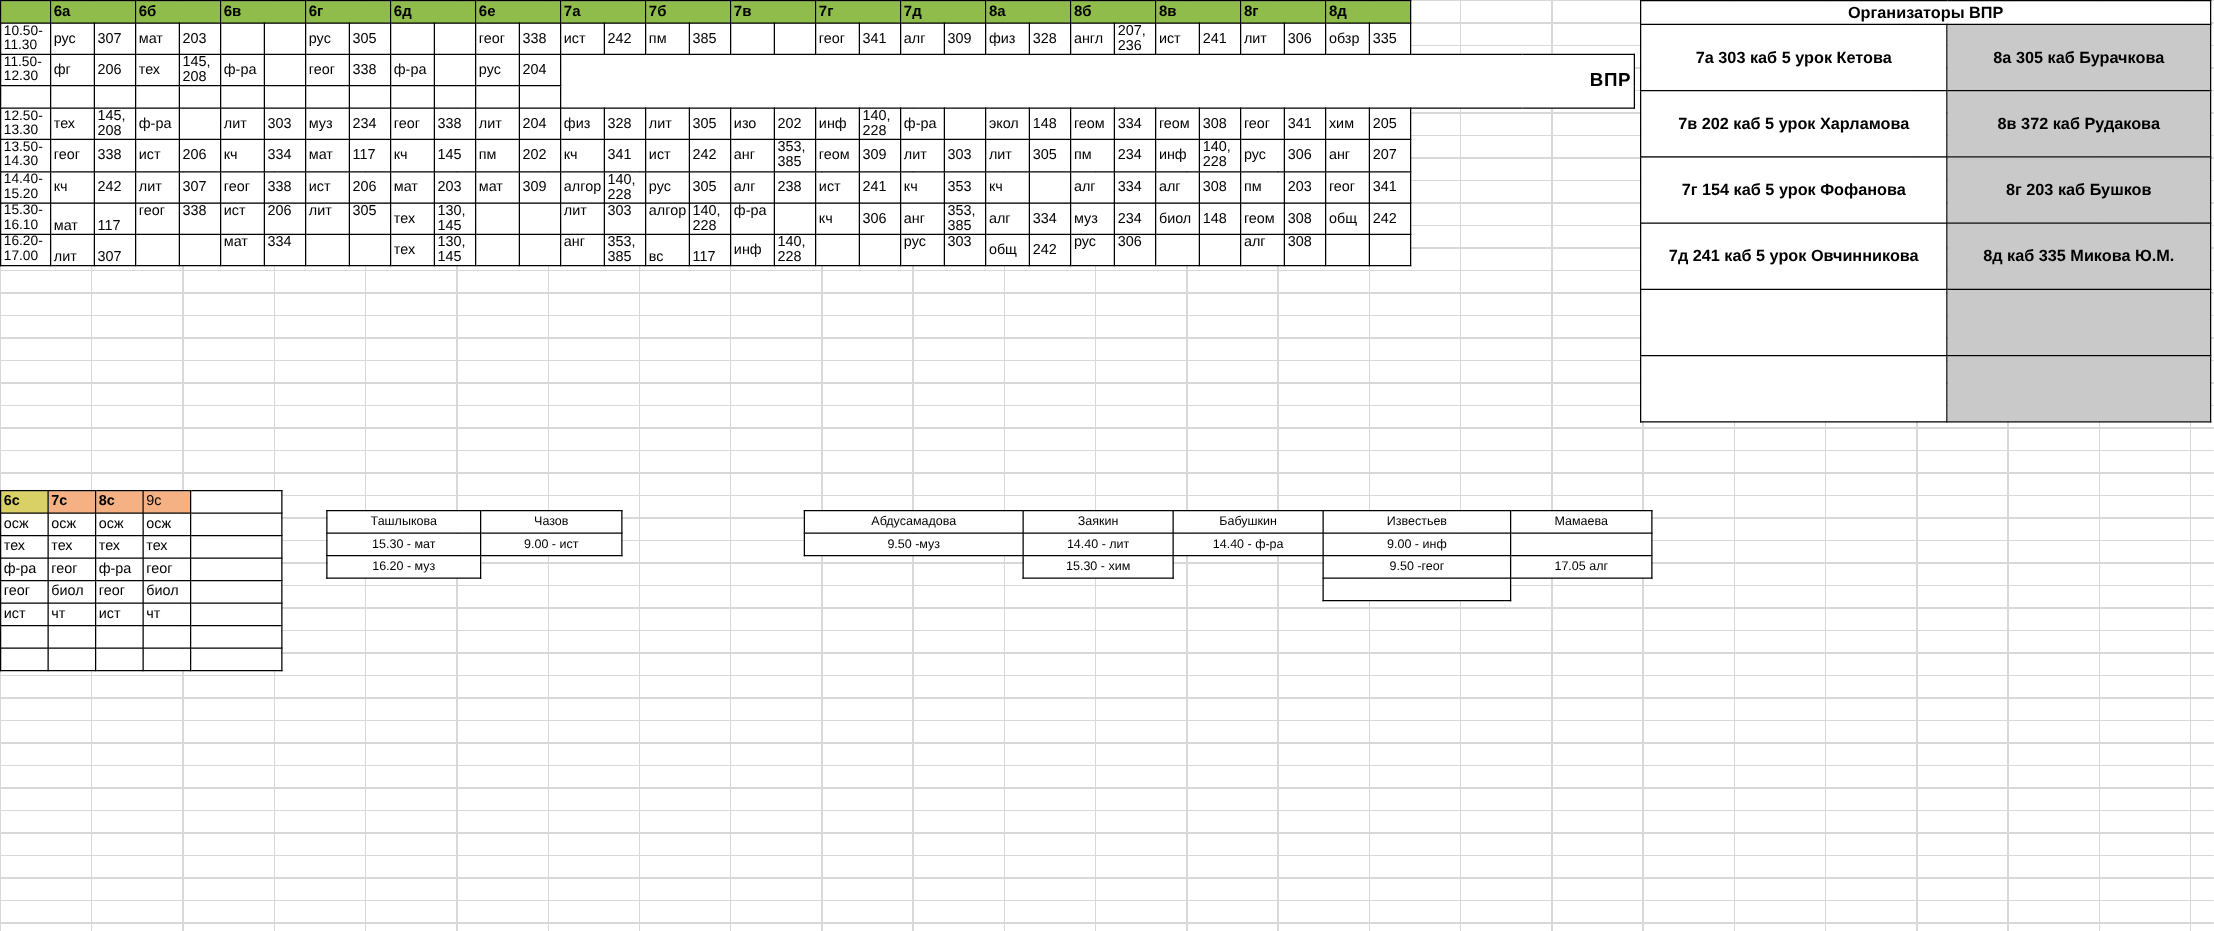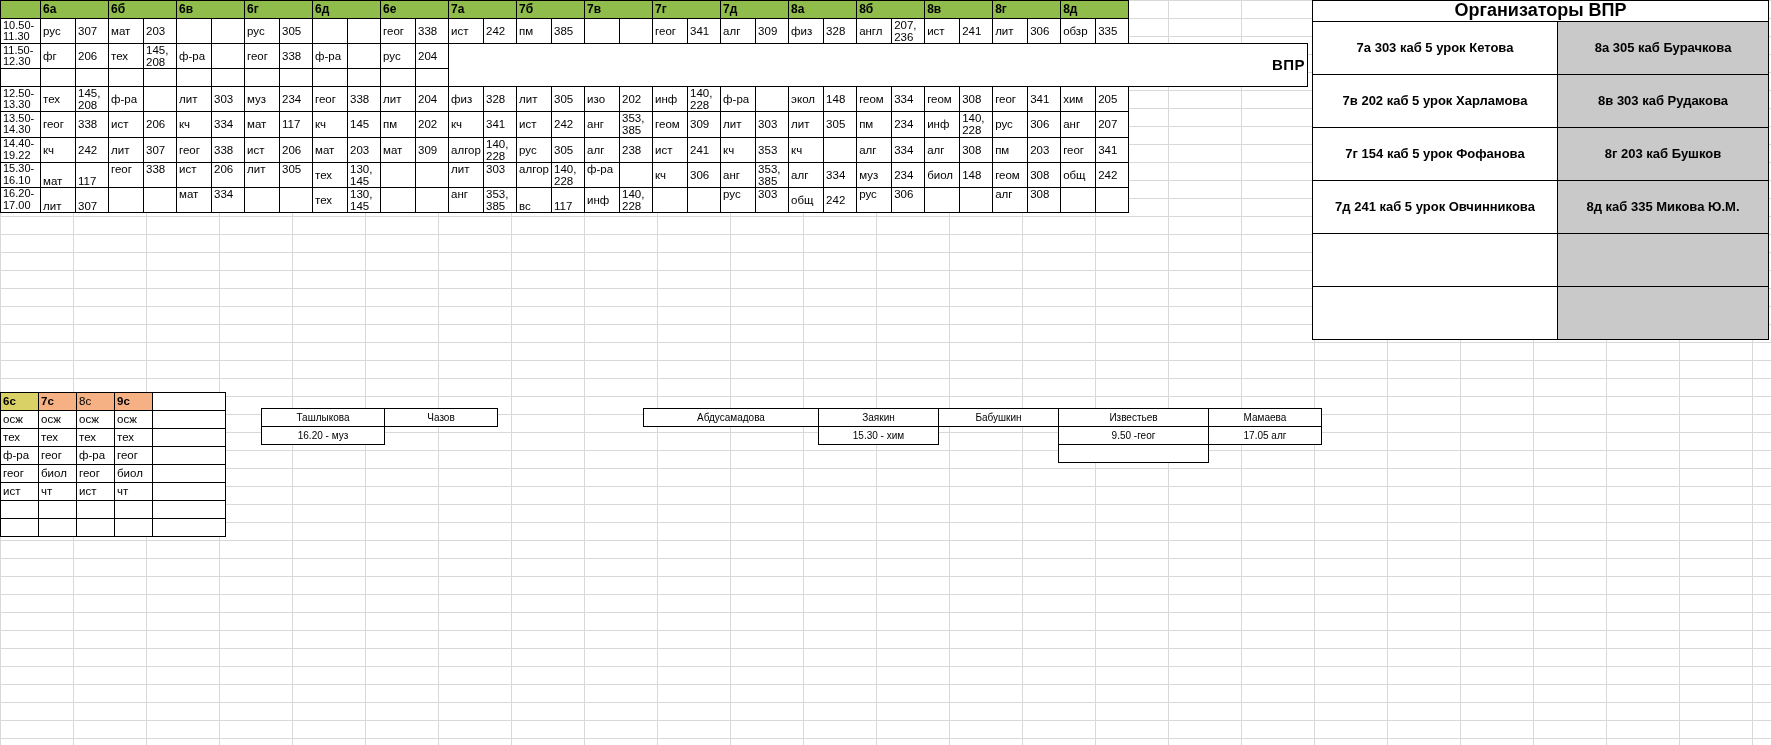--- a/index.html
+++ b/index.html
@@ -98,40 +98,40 @@
     width: 456px;
   }
   #organizers-table td {
     font-weight: bold;
     font-size: 13px;
     text-align: center;
     height: 52px;
   }
   #organizers-table .org-title {
     height: 18px;
-    font-size: 18px;
+    font-size: 13px;
   }
   .org-grey { background: #c9c9c9 !important; }
 
   
   #classes-table {
     position: absolute;
     left: 0;
     top: 392px;
     width: 225px;
   }
   #classes-table td {
     height: 17px;
     font-size: 11.5px;
     text-align: left;
   }
   .cls-hdr-6c { background: #d9d066 !important; font-weight: bold; }
   .cls-hdr-7c { background: #f5b183 !important; font-weight: bold; }
-  .cls-hdr-8c { background: #f5b183 !important; font-weight: normal; }
-  .cls-hdr-9c { background: #f5b183 !important; font-weight: bold; }
+  .cls-hdr-8c { background: #f5b183 !important; font-weight: bold; }
+  .cls-hdr-9c { background: #f5b183 !important; font-weight: normal; }
 
   
   #teachers-table {
     position: absolute;
     left: 261px;
     top: 408px;
     width: 1010px;
   }
   #teachers-table td {
     height: 17px;
@@ -342,21 +342,21 @@
         <td class="room">234</td>
         <td class="subj">инф</td>
         <td class="room">140, 228</td>
         <td class="subj">рус</td>
         <td class="room">306</td>
         <td class="subj">анг</td>
         <td class="room">207</td>
       </tr>
 
       <tr class="row-tall">
-        <td class="time-cell">14.40-19.22</td>
+        <td class="time-cell">14.40-15.20</td>
         <td class="subj">кч</td>
         <td class="room">242</td>
         <td class="subj">лит</td>
         <td class="room">307</td>
         <td class="subj">геог</td>
         <td class="room">338</td>
         <td class="subj">ист</td>
         <td class="room">206</td>
         <td class="subj">мат</td>
         <td class="room">203</td>
@@ -466,21 +466,21 @@
     <tbody>
       <tr>
         <td class="org-title" colspan="2">Организаторы ВПР</td>
       </tr>
       <tr>
         <td>7а 303 каб 5 урок Кетова</td>
         <td class="org-grey">8а 305 каб Бурачкова</td>
       </tr>
       <tr>
         <td>7в  202 каб 5 урок Харламова</td>
-        <td class="org-grey">8в 303 каб Рудакова</td>
+        <td class="org-grey">8в 372 каб Рудакова</td>
       </tr>
       <tr>
         <td>7г 154 каб 5 урок Фофанова</td>
         <td class="org-grey">8г 203 каб Бушков</td>
       </tr>
       <tr>
         <td>7д 241 каб 5 урок Овчинникова</td>
         <td class="org-grey">8д каб 335 Микова Ю.М.</td>
       </tr>
       <tr>
@@ -578,20 +578,30 @@
         <td>Ташлыкова</td>
         <td>Чазов</td>
         <td class="empty-nb"></td>
         <td>Абдусамадова</td>
         <td>Заякин</td>
         <td>Бабушкин</td>
         <td>Известьев</td>
         <td>Мамаева</td>
       </tr>
       <tr>
+        <td>15.30 - мат</td>
+        <td>9.00 - ист</td>
+        <td class="empty-nb"></td>
+        <td>9.50 -муз</td>
+        <td>14.40 - лит</td>
+        <td>14.40 - ф-ра</td>
+        <td>9.00 - инф</td>
+        <td></td>
+      </tr>
+      <tr>
         <td>16.20 - муз</td>
         <td class="empty-nb"></td>
         <td class="empty-nb"></td>
         <td class="empty-nb"></td>
         <td>15.30 - хим</td>
         <td class="empty-nb"></td>
         <td>9.50 -геог</td>
         <td>17.05 алг</td>
       </tr>
       <tr>

